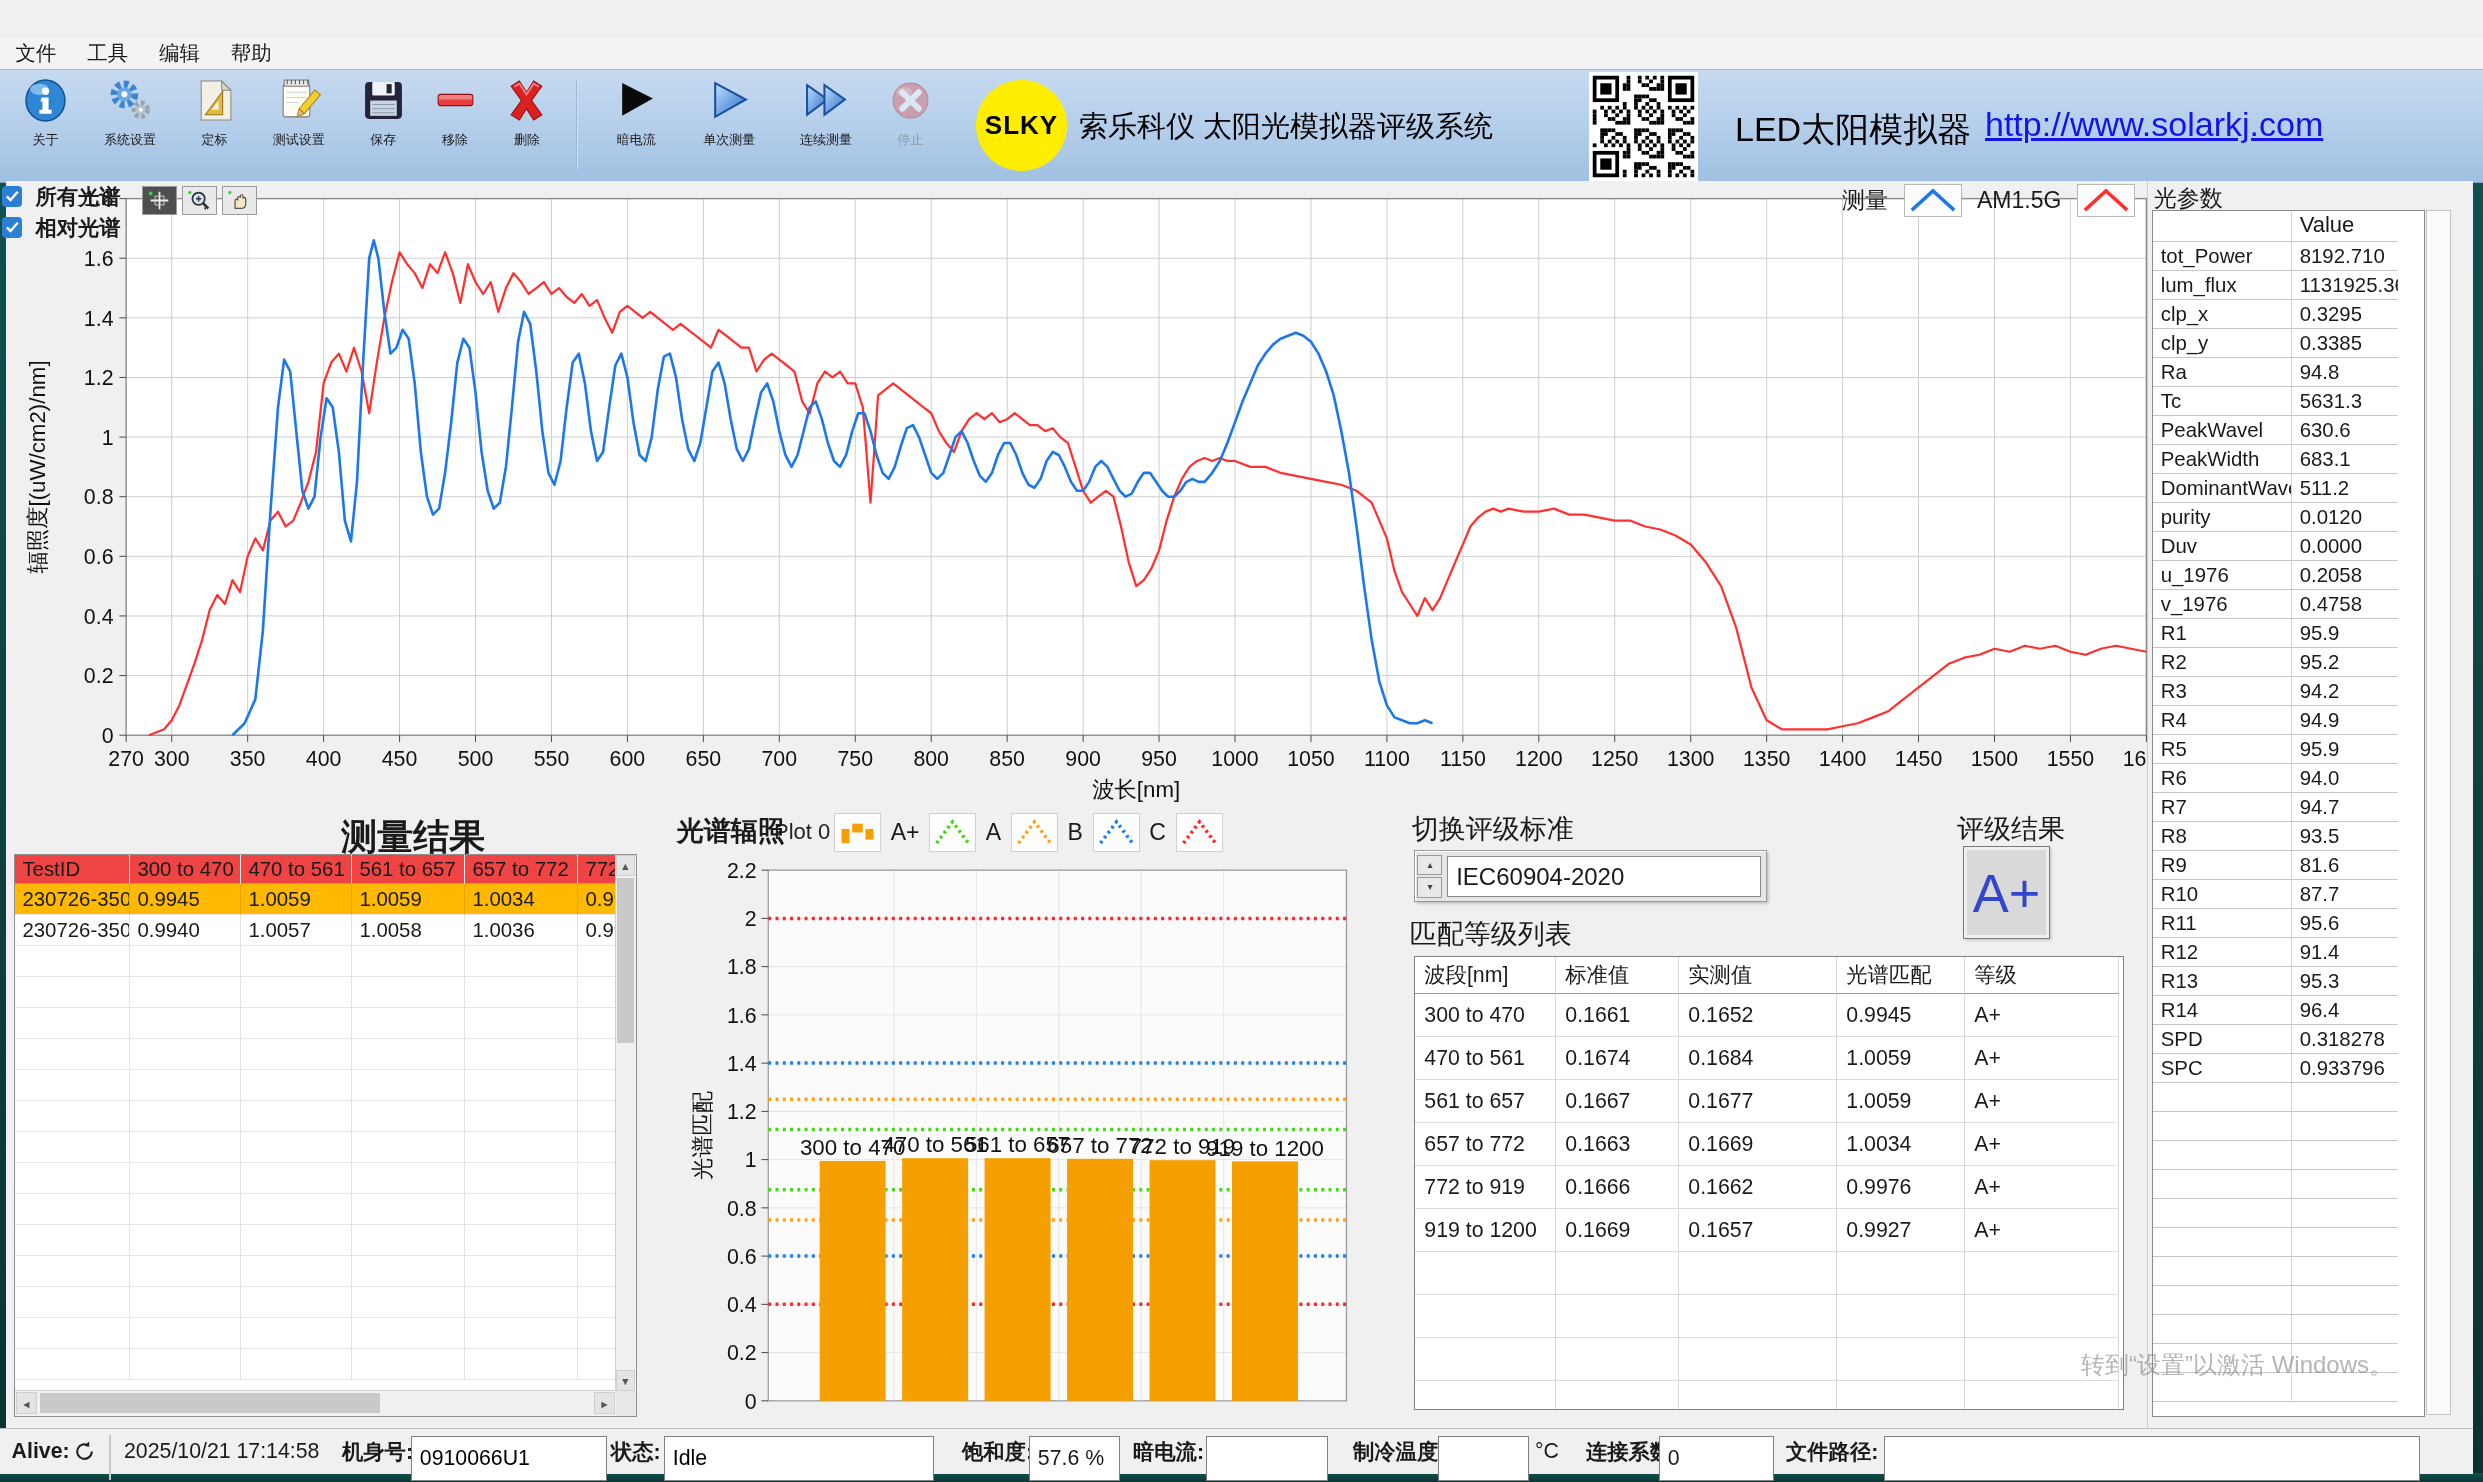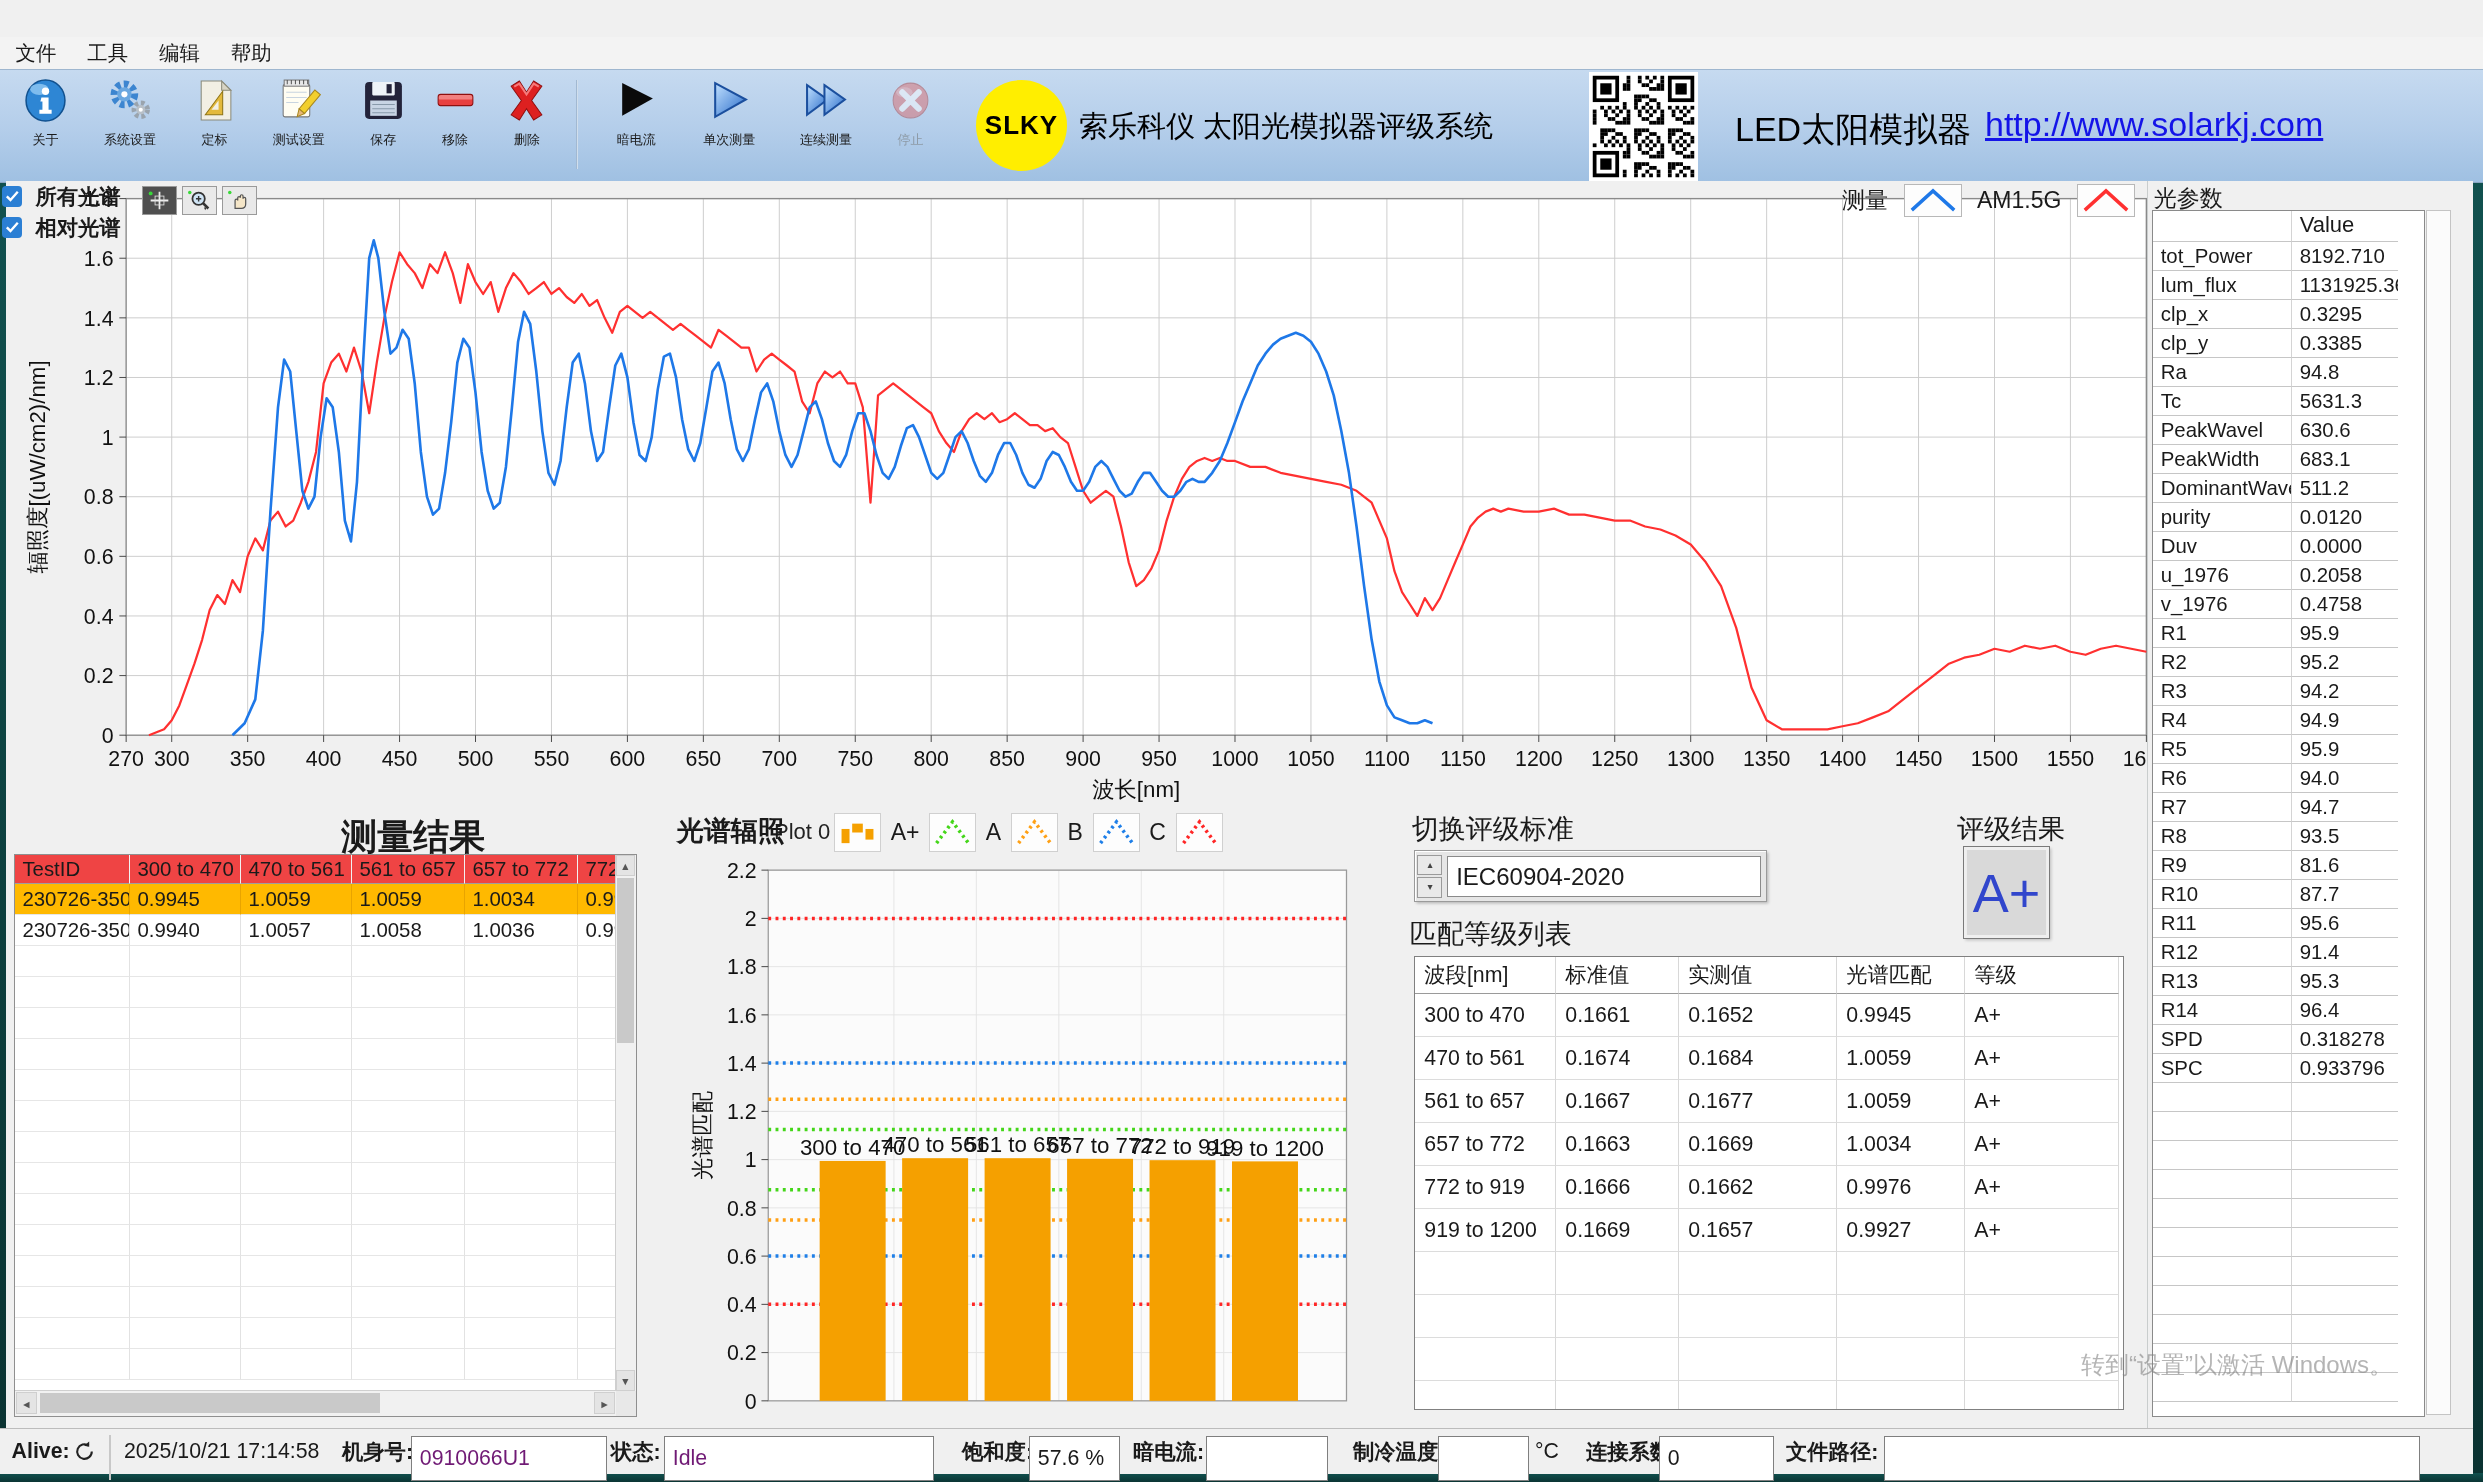--- a/index.html
+++ b/index.html
@@ -123,21 +123,21 @@
     overflow:hidden;border-right:1px solid #d8d8d8;border-bottom:1px solid #dcdcdc;flex:none;}
   .m-row.head .mcell{line-height:36px;border-bottom:1px solid #9a9a9a;font-size:21.3px;}
 
   
   .statusbar{position:absolute;left:0;top:1428px;width:2473px;height:45px;background:#f0f0f0;border-top:1px solid #bcbcbc;}
   .statusbar>span{position:absolute;top:0;height:45px;display:flex;align-items:center;}
   .sb-label{font-size:21.3px;font-weight:bold;white-space:nowrap;}
   .sb-text{font-size:21.3px;white-space:nowrap;}
   .sb-box{box-sizing:border-box;background:#fff;border:1px solid #7f7f7f;height:31px;top:6.8px!important;
     font-size:21.3px;padding-left:7.8px;overflow:hidden;white-space:nowrap;align-items:center;}
-  .sb-blue{color:#701a75;}
+  .sb-blue{color:#000000;}
   .sb-sep{width:1.9px;background:#c8c8c8;height:33px;top:5.8px!important;}
 
   .watermark{position:absolute;left:2081px;top:1343px;color:rgba(130,130,130,.6);pointer-events:none;z-index:5;}
   .watermark .w1{font-size:39px;}
   .watermark .w2{font-size:24px;margin-top:5.8px;white-space:nowrap;}
 </style>
 </head>
 <body>
 
 <div id="screen">

